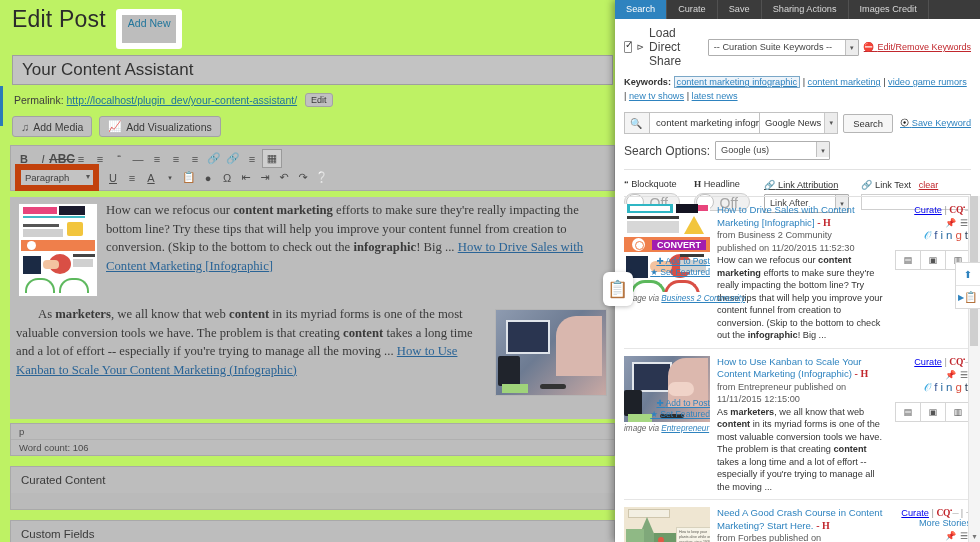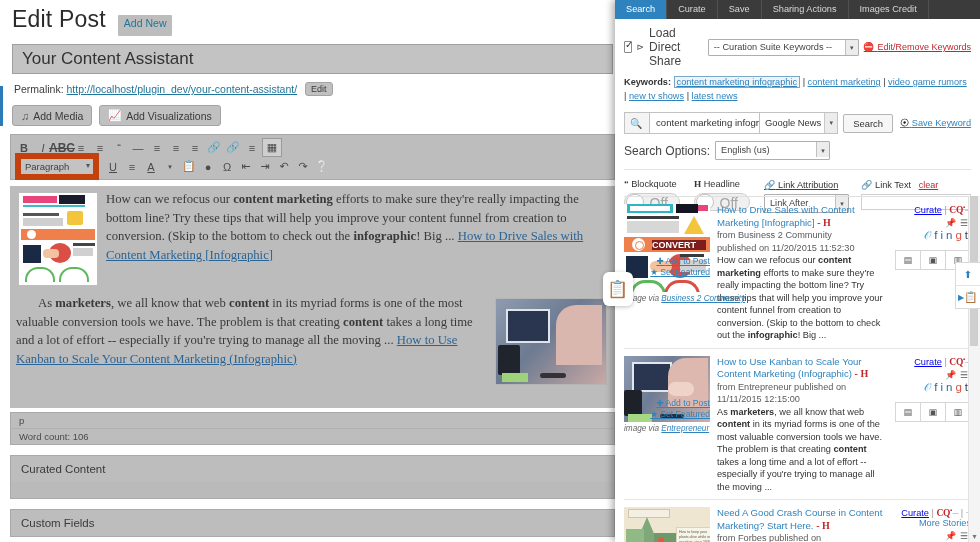--- a/index.html
+++ b/index.html
@@ -4,28 +4,28 @@
 <style>
   html,body{margin:0;padding:0;}
   body{
     width:980px;height:542px;overflow:hidden;
     font-family:"Liberation Sans",sans-serif;
     background:#b9b9b9;position:relative;
   }
   
   #wp-editor{
     position:absolute;left:0;top:0;width:625px;height:542px;
-    background:#ffffff;overflow:hidden;
+    background:#bef264;overflow:hidden;
   }
   .wp-inner{position:absolute;left:0;top:0;width:625px;height:542px;}
   .edit-head{display:flex;align-items:baseline;padding:6px 0 0 12px;}
   .edit-title{font-size:23px;color:#2b2b2b;font-weight:400;letter-spacing:.2px;}
   .add-new{
-    margin-left:10px;font-size:10.5px;color:#21759b;border:2px solid #ffffff;
-    background:#bdbdbd;border-radius:3px;padding:2px 6px 7px;
+    margin-left:10px;font-size:10.5px;color:#21759b;border:6px solid #ffffff;
+    background:#bdbdbd;border-radius:3px;padding:2px 6px 14px;
   }
   .title-field{
     margin:6px 12px 0 12px;background:#c3c3c3;border:1px solid #9f9f9f;
     height:28px;line-height:28px;padding-left:9px;font-size:17px;color:#333;
   }
   .permalink{margin:8px 0 0 14px;font-size:10.5px;color:#3c3c3c;}
   .permalink a{color:#21759b;text-decoration:underline;}
   .pl-edit{
     display:inline-block;border:1px solid #a3a3a3;background:#c0c0c0;border-radius:3px;
     font-size:9px;padding:1px 5px;margin-left:5px;color:#3a3a3a;vertical-align:1px;
@@ -390,21 +390,21 @@
       <span class="s-src">Google News</span>
       <span class="s-btn">Search</span>
       <span class="save-kw">
         <span class="dot">⦿</span>
         <span>Save Keyword</span>
       </span>
     </div>
 
     <div class="opt-row">
       <span class="lbl">Search Options:</span>
-      <span class="sel" style="min-width:92px;height:17px;line-height:17px;">English (us)</span>
+      <span class="sel" style="min-width:92px;height:17px;line-height:17px;">Google (us)</span>
     </div>
 
     <div class="hr"></div>
 
     <div class="tog-grid">
       <div class="tog-col">
         <div class="tog-hd">
           <span style="font-weight:700;">“</span>
           <span>Blockquote</span>
         </div>
@@ -456,21 +456,21 @@
               <div class="bar" style="left:3px;top:0px;width:46px;height:9px;background:#2fb6c4;"></div>
               <div class="bar" style="left:6px;top:2px;width:40px;height:5px;background:#fff;"></div>
               <div class="bar" style="left:52px;top:0px;width:22px;height:9px;background:#141422;"></div>
               <div class="bar" style="left:74px;top:1px;width:10px;height:6px;background:#e8457c;"></div>
               <div class="bar" style="left:3px;top:12px;width:52px;height:3px;background:#3a3a3a;"></div>
               <div class="bar" style="left:3px;top:17px;width:52px;height:12px;background:#d7d7d7;"></div>
               <div class="bar" style="left:60px;top:12px;width:20px;height:18px;background:#f2c53d;clip-path:polygon(50% 0,100% 100%,0 100%);"></div>
               <div class="bar" style="left:0px;top:33px;width:86px;height:15px;background:#ef7f4b;"></div>
               <div class="bar" style="left:8px;top:34px;width:13px;height:13px;background:#fff;border-radius:50%;"></div>
               <div class="bar" style="left:11px;top:37px;width:7px;height:7px;border:1.5px solid #ef7f4b;border-radius:50%;"></div>
-              <div class="bar" style="left:28px;top:36px;width:54px;height:10px;background:#7f1d1d;color:#fff;font-size:9px;font-weight:700;text-align:left;line-height:10px;"><span>CONVERT</span></div>
+              <div class="bar" style="left:28px;top:36px;width:54px;height:10px;background:#a21caf;color:#fff;font-size:9px;font-weight:700;text-align:center;line-height:10px;"><span>CONVERT</span></div>
               <div class="bar" style="left:2px;top:52px;width:22px;height:22px;background:#1b2a44;"></div>
               <div class="bar" style="left:44px;top:50px;width:24px;height:24px;background:#d94f45;border-radius:50%;"></div>
               <div class="bar" style="left:26px;top:57px;width:22px;height:11px;background:#f3c3a0;border-radius:6px;"></div>
               <div class="bar" style="left:56px;top:50px;width:24px;height:3px;background:#3a3a3a;"></div>
               <div class="bar" style="left:56px;top:56px;width:26px;height:12px;background:#d2d2d2;"></div>
               <div class="bar" style="left:6px;top:76px;width:30px;height:14px;border:3px solid #5cb85c;border-bottom:none;border-radius:15px 15px 0 0;"></div>
               <div class="bar" style="left:40px;top:76px;width:30px;height:14px;border:3px solid #d94f45;border-bottom:none;border-radius:15px 15px 0 0;"></div>
             </div>
             <div class="acts">
               <a href="#">✚ <span>Add to Post</span></a>

